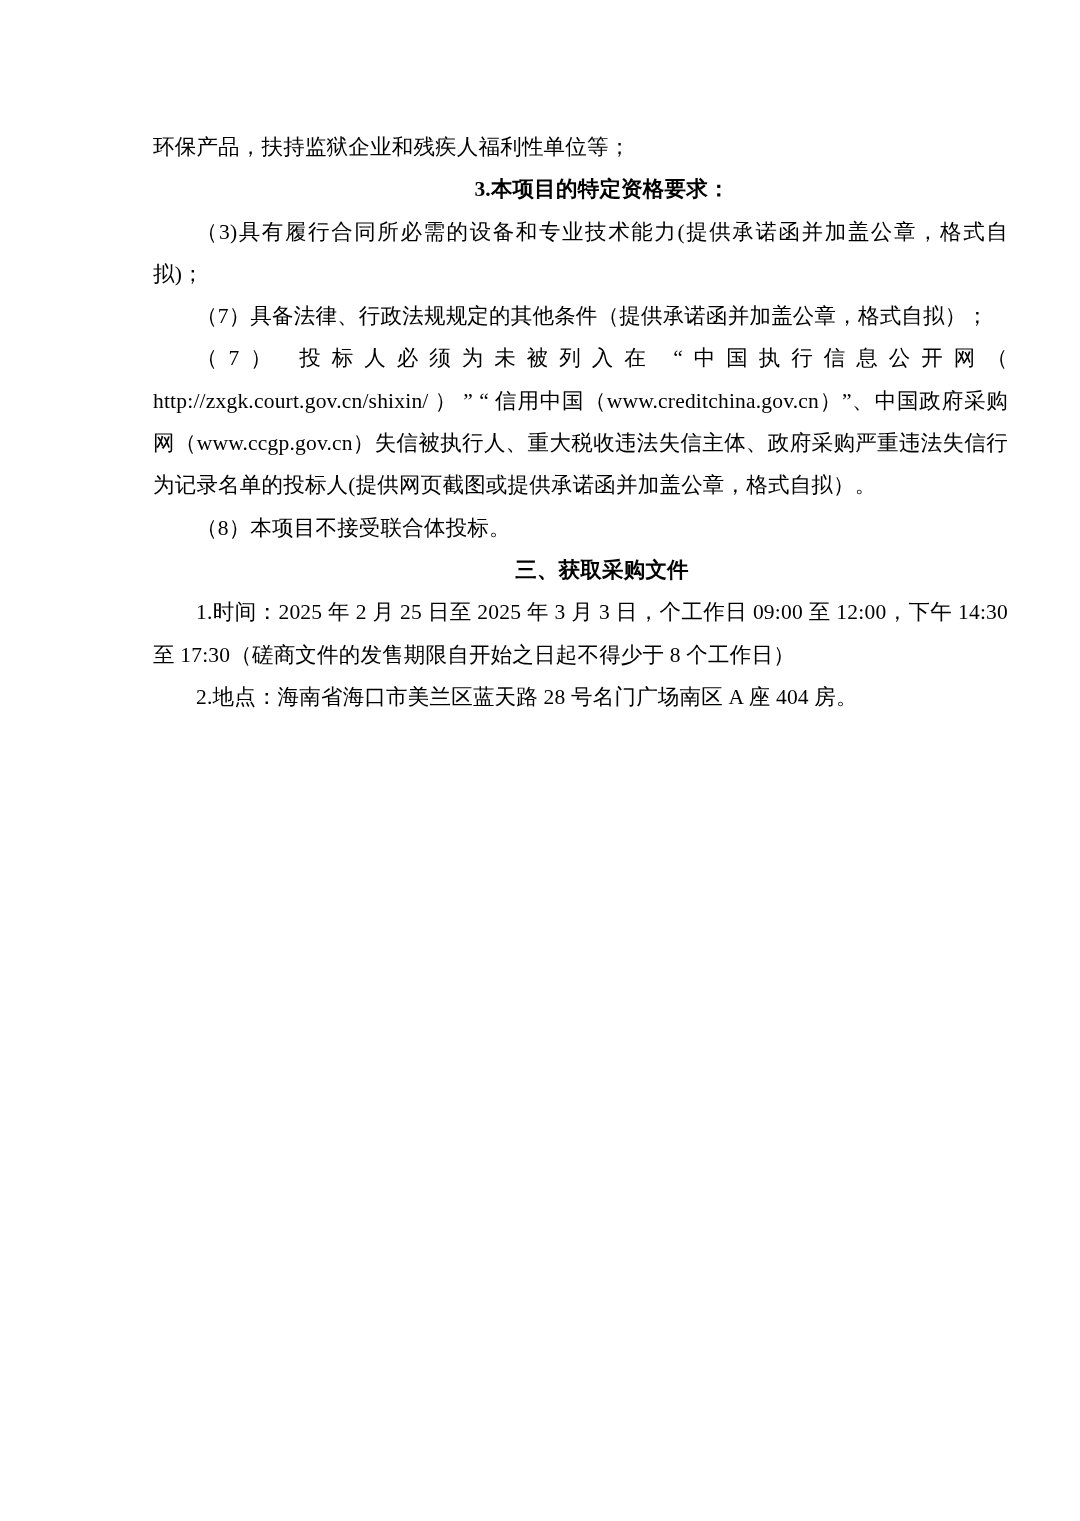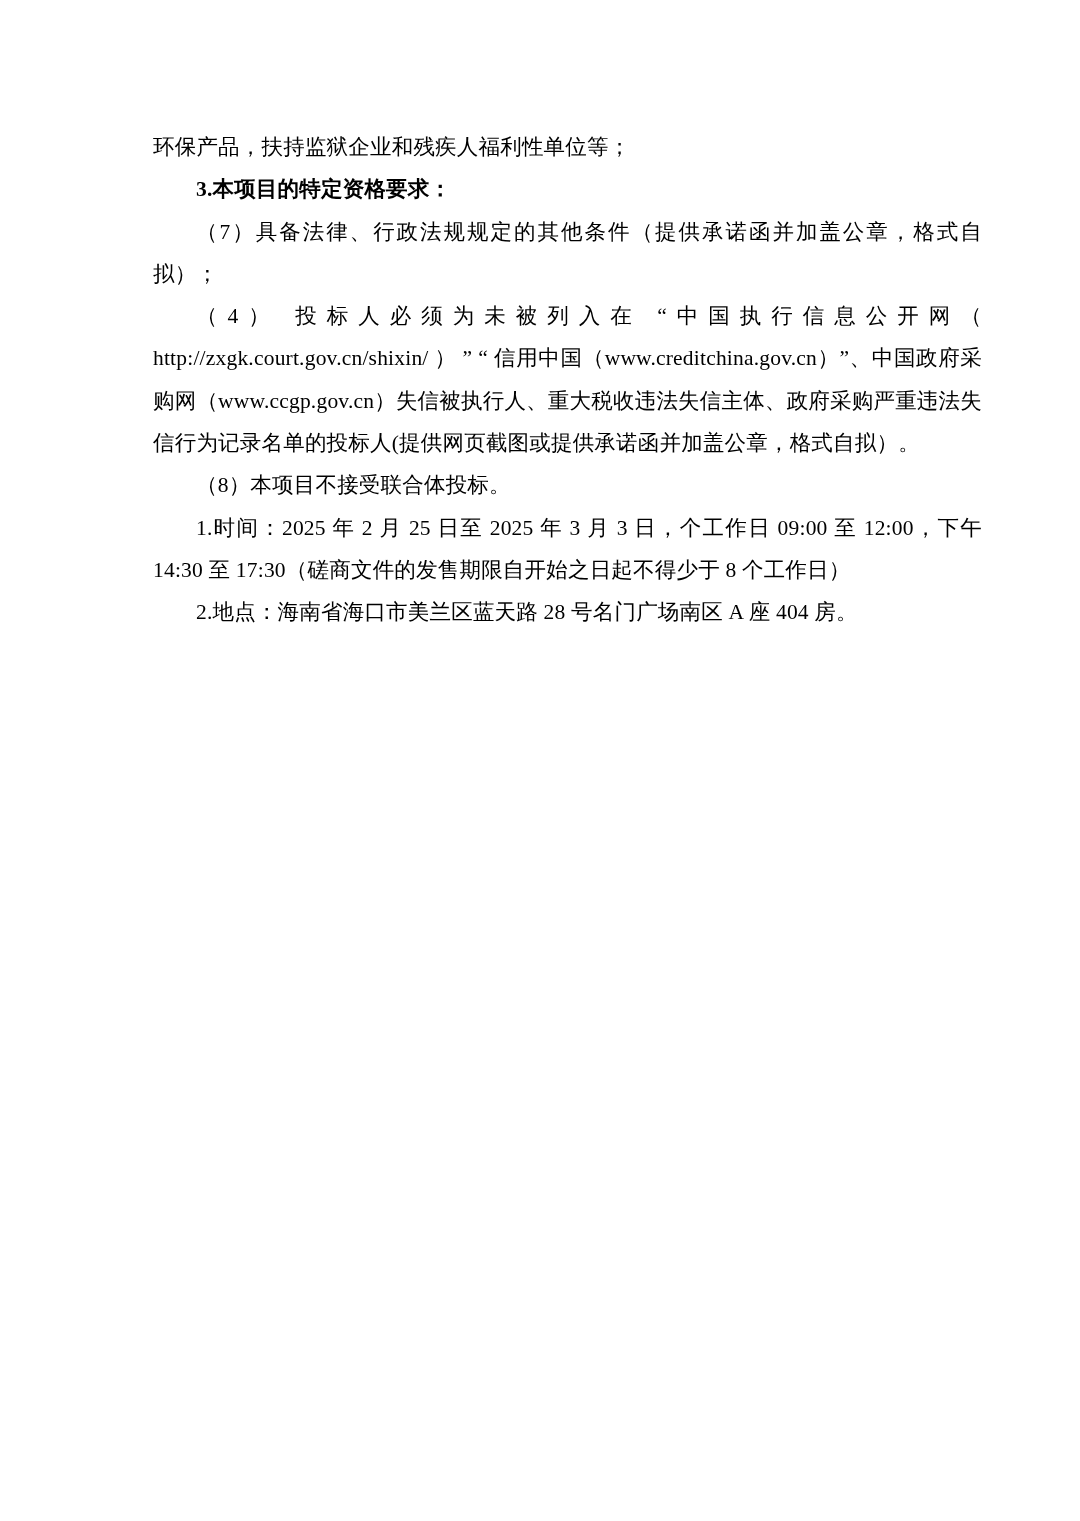--- a/index.html
+++ b/index.html
@@ -11,59 +11,61 @@
     width: 1080px;
     height: 1521px;
     position: relative;
     font-family: "Liberation Serif", "DejaVu Serif", serif;
     color: #000000;
   }
   .doc-page {
     box-sizing: border-box;
     width: 1080px;
     height: 1521px;
-    padding: 126px 98px 40px 153px;
+    padding: 126px 72px 40px 153px;
     background: #ffffff;
     overflow: hidden;
   }
   .para {
     margin: 0;
     padding: 0;
     font-size: 21.5px;
     line-height: 42.3px;
     text-align: justify;
     text-indent: 2em;
     letter-spacing: 0.2px;
     word-break: break-word;
   }
   .para.no-indent {
     text-indent: 0;
   }
   .para.heading {
     font-weight: bold;
-    text-align: left;
+    text-align: center;
   }
   .u {
     text-decoration-thickness: 1.5px;
     text-underline-offset: 5px;
   }
 </style>
 </head>
 <body>
 
 <main class="doc-page">
 
   <p class="para no-indent">环保产品，扶持监狱企业和残疾人福利性单位等；</p>
 
   <p class="para heading">3.本项目的特定资格要求：</p>
 
+  <p class="para">（3)具有履行合同所必需的设备和专业技术能力(提供承诺函并加盖公章，格式自拟)；</p>
   <p class="para">（7）具备法律、行政法规规定的其他条件（提供承诺函并加盖公章，格式自拟）；</p>
-  <p class="para">（4） 投标人必须为未被列入在 “中国执行信息公开网（ http://zxgk.court.gov.cn/shixin/ ） ” “ 信用中国（www.creditchina.gov.cn）”、中国政府采购网（www.ccgp.gov.cn）失信被执行人、重大税收违法失信主体、政府采购严重违法失信行为记录名单的投标人(提供网页截图或提供承诺函并加盖公章，格式自拟）。</p>
+  <p class="para">（7） 投标人必须为未被列入在 “中国执行信息公开网（ http://zxgk.court.gov.cn/shixin/ ） ” “ 信用中国（www.creditchina.gov.cn）”、中国政府采购网（www.ccgp.gov.cn）失信被执行人、重大税收违法失信主体、政府采购严重违法失信行为记录名单的投标人(提供网页截图或提供承诺函并加盖公章，格式自拟）。</p>
   <p class="para">（8）本项目不接受联合体投标。</p>
 
+  <p class="para heading">三、获取采购文件</p>
 
   <p class="para">
     <span>1.时间：</span><span class="u">2025 年 2 月 25 日</span><span>至 </span><span class="u">2025 年 3 月 3 日</span><span>，个工作日 </span><span class="u">09:00</span><span> 至 </span><span class="u">12:00</span><span>，下午 </span><span class="u">14:30</span><span> 至 </span><span class="u">17:30</span><span>（磋商文件的发售期限自开始之日起不得少于 8 个工作日）</span>
   </p>
 
   <p class="para">2.地点：海南省海口市美兰区蓝天路 28 号名门广场南区 A 座 404 房。</p>
 
 </main>
 
 </body></html>

